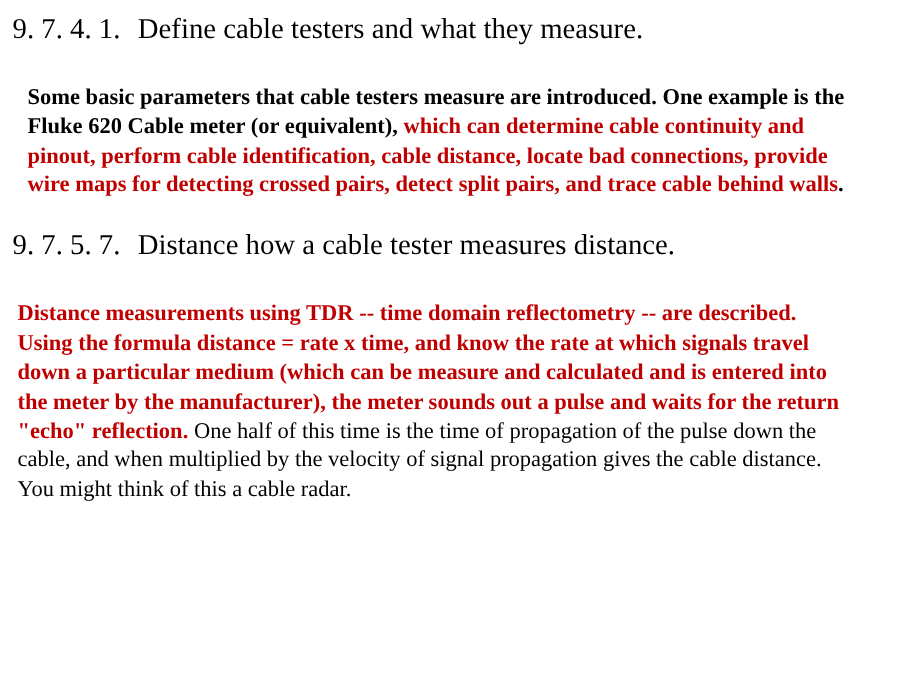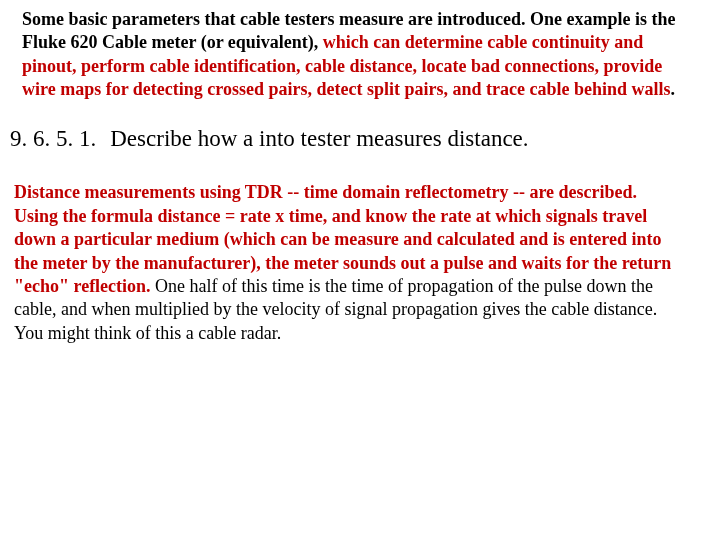--- a/index.html
+++ b/index.html
@@ -39,26 +39,29 @@
   }
   .red { color: #c00000; font-weight: bold; }
   .blk { color: #000; font-weight: bold; }
   .blkN { color: #000; font-weight: normal; }
 </style>
 </head>
 <body>
 
 <div class="page">
 
+  <p class="heading">
+    <span class="num">9. 7. 4. 1.</span><span>Define cable testers and what they measure.</span>
+  </p>
 
   <p class="para">
     <span class="blk"> Some basic parameters that cable testers measure are introduced. One example is the Fluke 620 Cable meter (or equivalent), </span><span class="red">which can determine cable continuity and pinout, perform cable identification, cable distance, locate bad connections, provide wire maps for detecting crossed pairs, detect split pairs, and trace cable behind walls</span><span class="blk">.</span>
   </p>
 
   <p class="heading">
-    <span class="num">9. 6. 5. 1.</span><span>Describe how a into tester measures distance.</span>
+    <span class="num">9. 7. 5. 7.</span><span>Distance how a cable tester measures distance.</span>
   </p>
 
   <p class="para2">
     <span class="red">Distance measurements using TDR -- time domain reflectometry -- are described. Using the formula distance = rate x time, and know the rate at which signals travel down a particular medium (which can be measure and calculated and is entered into the meter by the manufacturer), the meter sounds out a pulse and waits for the return "echo" reflection.</span><span class="blkN"> One half of this time is the time of propagation of the pulse down the cable, and when multiplied by the velocity of signal propagation gives the cable distance. You might think of this a cable radar.</span>
   </p>
 
 </div>
 
 </body></html>

